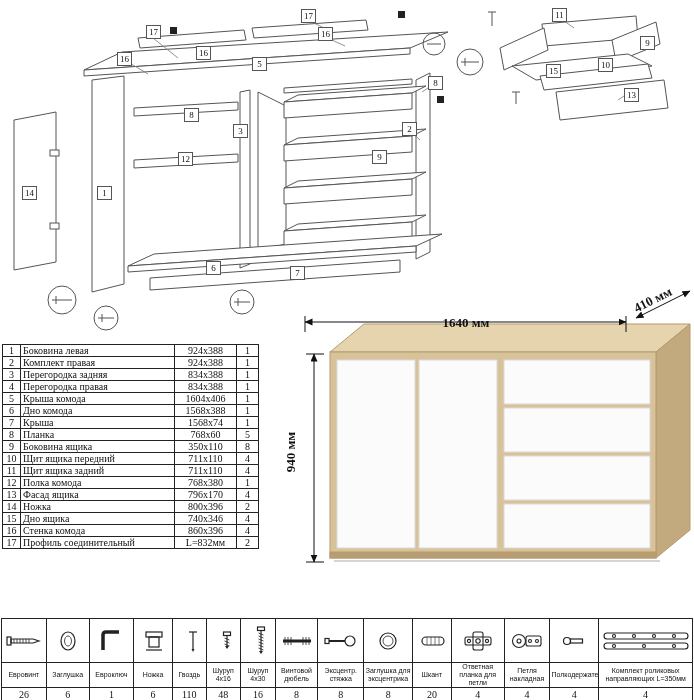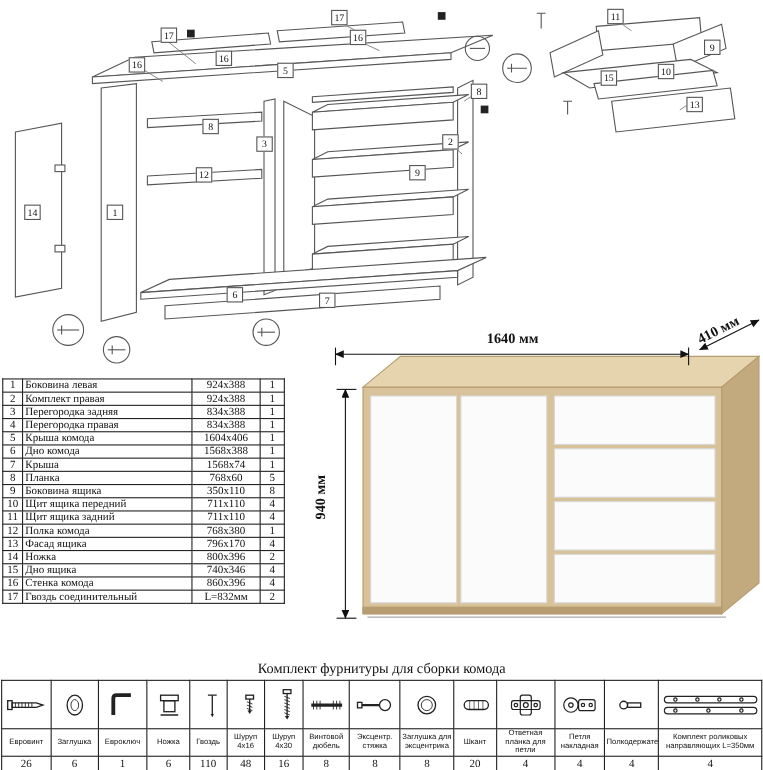--- a/index.html
+++ b/index.html
@@ -3,21 +3,21 @@
 <meta charset="utf-8">
 <style>
   *{margin:0;padding:0;box-sizing:border-box}
   html,body{background:#fff}
   body{width:694px;height:700px;font-family:"Liberation Serif",serif;color:#111}
   .sheet{position:relative;width:694px;height:700px;background:#fff;overflow:hidden}
   .bgsvg{position:absolute;left:0;top:0}
   .co{position:absolute;min-width:15px;height:14px;padding:0 2px;border:1px solid #555;background:#fff;
       font-size:9px;line-height:12px;text-align:center;color:#111;z-index:3}
   .dim{position:absolute;font-size:13px;font-weight:bold;color:#111;white-space:nowrap;z-index:3;text-align:center}
-  .dim-width{left:418px;top:300px;width:96px}
+  .dim-width{left:418px;top:315px;width:96px}
   .dim-depth{left:624px;top:292px;width:58px;transform:rotate(-27deg)}
   .dim-height{left:260px;top:444px;width:62px;transform:rotate(-90deg)}
   table.parts{position:absolute;left:2px;top:344px;width:256px;border-collapse:collapse;table-layout:fixed;z-index:2;background:#fff}
   table.parts td{border:1px solid #222;font-size:10px;line-height:11px;height:12px;padding:0 2px;
       white-space:nowrap;overflow:hidden}
   table.parts td.c{text-align:center;padding:0}
   .hw-title{position:absolute;left:0;top:600px;width:694px;text-align:center;font-size:13px;z-index:2}
   table.hw{position:absolute;left:1px;top:618px;width:692px;border-collapse:collapse;table-layout:fixed;z-index:2;background:#fff}
   table.hw td{border:1px solid #222;text-align:center;vertical-align:middle;overflow:hidden}
   table.hw td.icon-cell{height:44px}
@@ -272,28 +272,27 @@
           <td class="c">4</td>
         </tr>
       <tr>
           <td class="c">16</td>
           <td>Стенка комода</td>
           <td class="c">860x396</td>
           <td class="c">4</td>
         </tr>
       <tr>
           <td class="c">17</td>
-          <td>Гвоздь соединительный</td>
+          <td>Профиль соединительный</td>
           <td class="c">L=832мм</td>
           <td class="c">2</td>
         </tr>
     </tbody>
   </table>
 
-  <div class="hw-title">Комплект фурнитуры для сборки комода</div>
 
   <table class="hw">
     <colgroup>
       <col style="width:44px">
         <col style="width:42px">
         <col style="width:44px">
         <col style="width:38px">
       <col style="width:33px">
         <col style="width:34px">
         <col style="width:34px">

